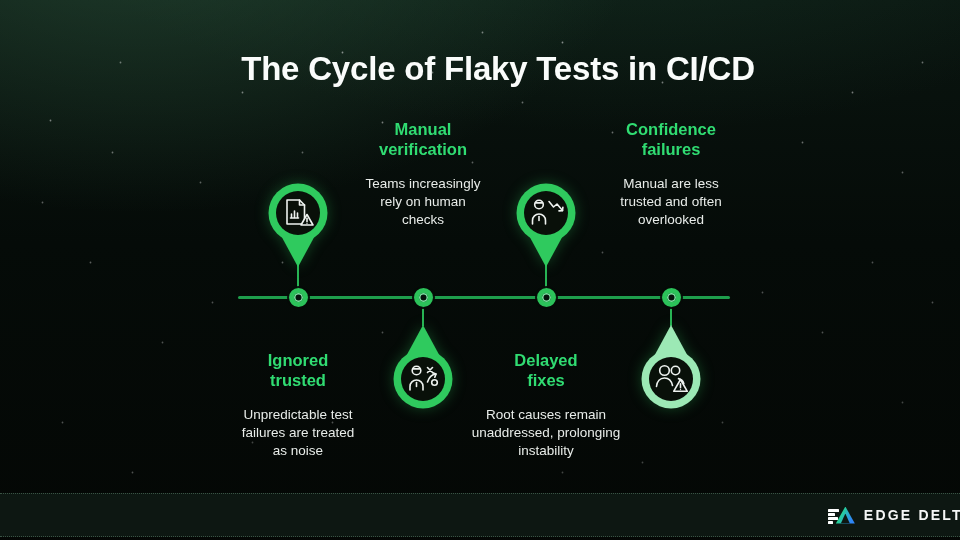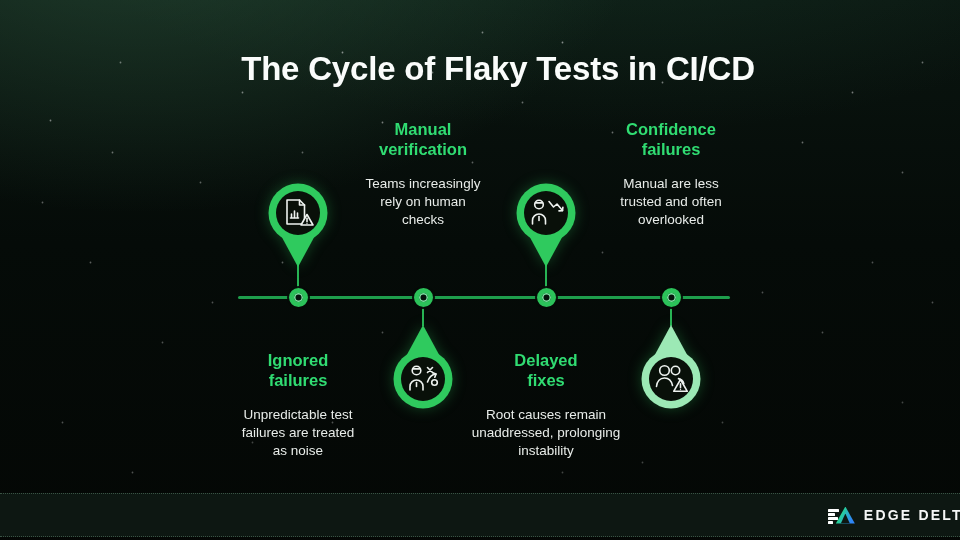--- a/index.html
+++ b/index.html
@@ -153,21 +153,21 @@
       <circle cx="36.5" cy="47.5" r="4.2"></circle>
       <path d="M17.5 63.5 c0.5 -5 3.5 -8.5 8 -8.5 c4 0 7 3 8 7.5"></path>
       <path d="M39.5 55.6 c2.6 0.6 4.4 2.3 5.3 4.8"></path>
       <path d="M41.5 56.5 l6.8 11.8 h-13.6 z" fill="#091009"></path>
       <path d="M41.5 60.8 v4"></path>
       <circle cx="41.5" cy="66.6" r="0.7" fill="#eef2ef" stroke="none"></circle>
     </g>
   </svg>
 
   <div class="label below label0">
-    <div class="label-heading">Ignored failures</div>
+    <div class="label-heading">Ignored trusted</div>
     <div class="label-body">Unpredictable test failures are treated as noise</div>
   </div>
   <div class="label above label1">
     <div class="label-heading">Manual verification</div>
     <div class="label-body">Teams increasingly rely on human checks</div>
   </div>
   <div class="label below label2">
     <div class="label-heading">Delayed fixes</div>
     <div class="label-body">Root causes remain unaddressed, prolonging instability</div>
   </div>

